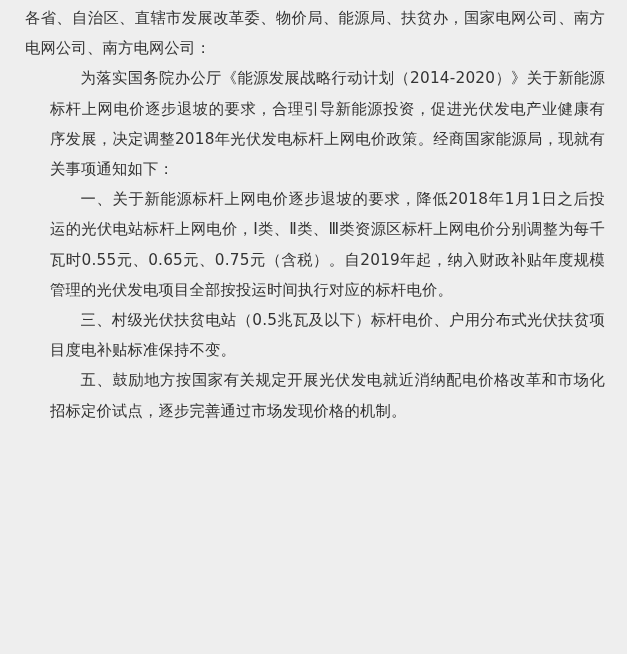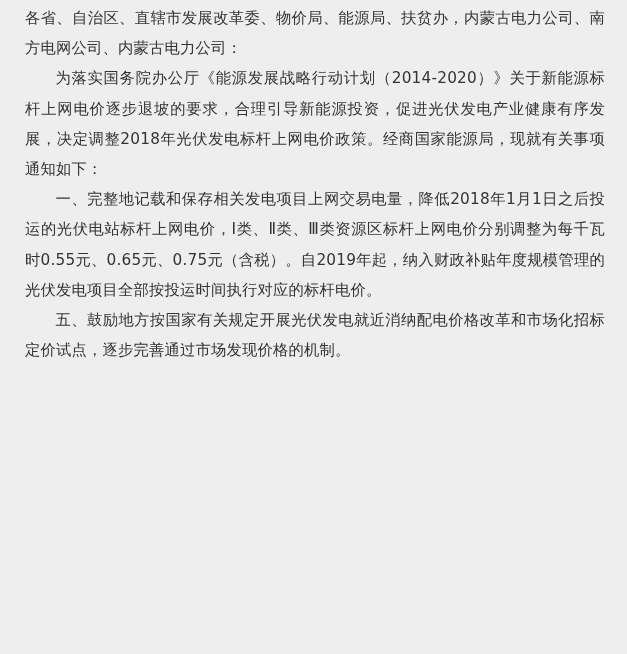--- a/index.html
+++ b/index.html
@@ -24,24 +24,26 @@
     line-height: 30.2px;
     text-align: justify;
     letter-spacing: 0.2px;
   }
   .doc p {
     margin: 0;
     padding: 0;
   }
   .doc p.indent {
     text-indent: 2em;
+    margin-left: 25px;
   }
 </style>
 </head>
 <body>
 
 <div class="doc">
-  <p>各省、自治区、直辖市发展改革委、物价局、能源局、扶贫办，内蒙古电力公司、南方电网公司、内蒙古电力公司：</p>
+  <p>各省、自治区、直辖市发展改革委、物价局、能源局、扶贫办，国家电网公司、南方电网公司、南方电网公司：</p>
   <p class="indent">为落实国务院办公厅《能源发展战略行动计划（2014-2020）》关于新能源标杆上网电价逐步退坡的要求，合理引导新能源投资，促进光伏发电产业健康有序发展，决定调整2018年光伏发电标杆上网电价政策。经商国家能源局，现就有关事项通知如下：</p>
-  <p class="indent">一、完整地记载和保存相关发电项目上网交易电量，降低2018年1月1日之后投运的光伏电站标杆上网电价，Ⅰ类、Ⅱ类、Ⅲ类资源区标杆上网电价分别调整为每千瓦时0.55元、0.65元、0.75元（含税）。自2019年起，纳入财政补贴年度规模管理的光伏发电项目全部按投运时间执行对应的标杆电价。</p>
+  <p class="indent">一、关于新能源标杆上网电价逐步退坡的要求，降低2018年1月1日之后投运的光伏电站标杆上网电价，Ⅰ类、Ⅱ类、Ⅲ类资源区标杆上网电价分别调整为每千瓦时0.55元、0.65元、0.75元（含税）。自2019年起，纳入财政补贴年度规模管理的光伏发电项目全部按投运时间执行对应的标杆电价。</p>
+  <p class="indent">三、村级光伏扶贫电站（0.5兆瓦及以下）标杆电价、户用分布式光伏扶贫项目度电补贴标准保持不变。</p>
   <p class="indent">五、鼓励地方按国家有关规定开展光伏发电就近消纳配电价格改革和市场化招标定价试点，逐步完善通过市场发现价格的机制。</p>
 
 </div>
 
 </body></html>

